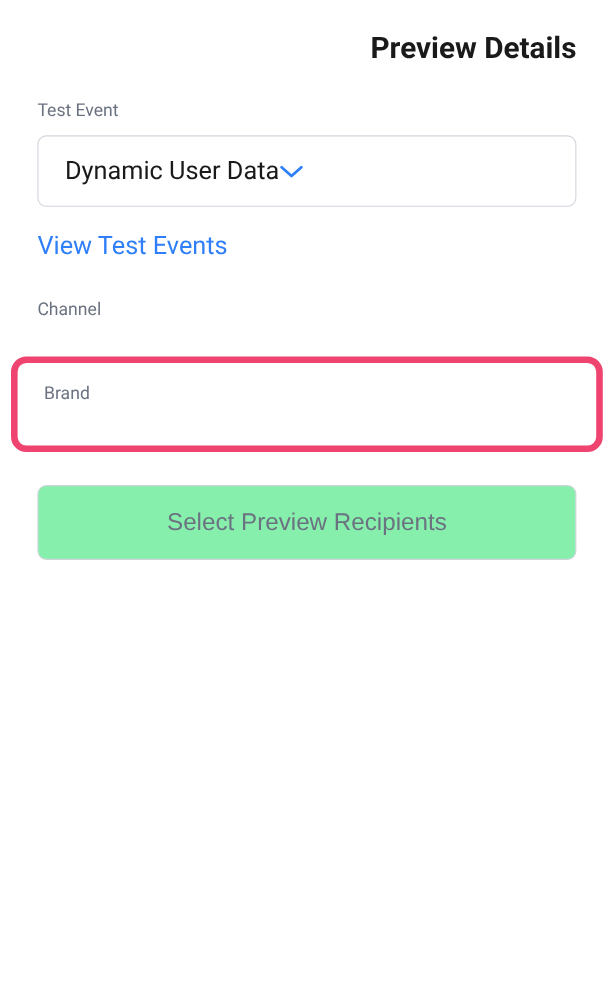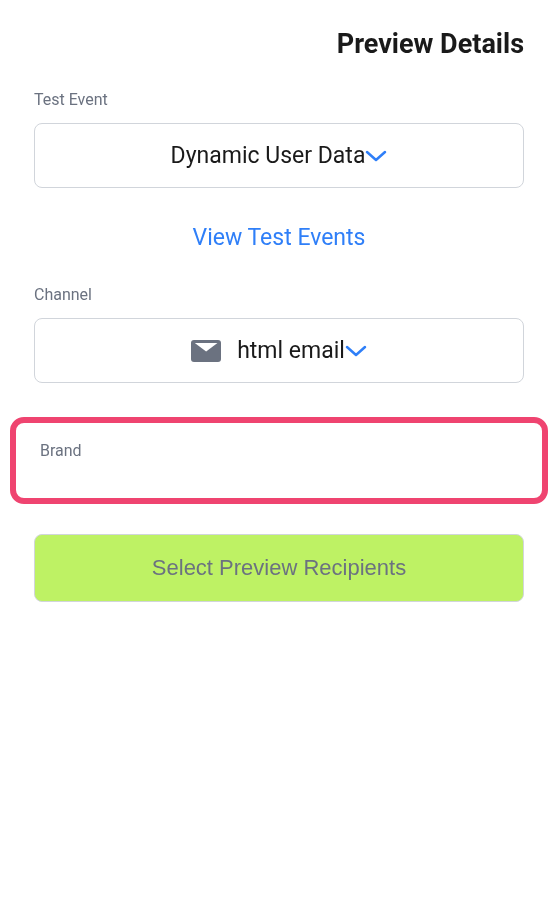--- a/index.html
+++ b/index.html
@@ -22,21 +22,21 @@
     }
     .field-label {
       font-size: 16px;
       color: #6b7280;
       margin-bottom: 14px;
       display: block;
     }
     .select-control {
       display: flex;
       align-items: center;
-      justify-content: center;
+      justify-content: flex-start;
       width: 100%;
       padding: 18px 24px;
       border: 1px solid #d1d5db;
       border-radius: 8px;
       background: #ffffff;
       cursor: pointer;
       font-size: 23px;
       color: #1a1a1a;
     }
     .select-left {
@@ -67,22 +67,22 @@
       height: 12px;
       flex-shrink: 0;
     }
     .chevron-down svg {
       width: 100%;
       height: 100%;
       display: block;
     }
     .link-row {
       display: flex;
-      justify-content: center;
-      margin-top: 36px;
+      justify-content: flex-start;
+      margin-top: 22px;
     }
     .link {
       color: #2f7ff8;
       font-size: 23px;
       text-decoration: none;
       cursor: pointer;
     }
     .highlight-box {
       border: 6px solid #ef4470;
       border-radius: 14px;
@@ -92,21 +92,21 @@
       margin-right: -24px;
     }
     .highlight-box .field-group {
       margin-bottom: 0;
     }
     .button-secondary {
       width: 100%;
       padding: 20px;
       border: 1px solid #d1d5db;
       border-radius: 8px;
-      background: #bef264;
+      background: #86efac;
       color: #6b7280;
       font-size: 22px;
       text-align: center;
       cursor: pointer;
       margin-top: 30px;
     }
   </style>
 </head>
 <body>
 
@@ -126,31 +126,20 @@
     </span>
   </div>
   <div class="link-row">
     <a class="link">View Test Events</a>
   </div>
 </div>
 
 
 <div class="field-group">
   <span class="field-label">Channel</span>
-  <div class="select-control">
-    <div class="select-left">
-      <span class="email-icon"></span>
-      <span>html email</span>
-    </div>
-    <span class="chevron-down">
-      <svg viewBox="0 0 22 12">
-          <path d="M2 2 L11 10 L20 2" stroke="#2f7ff8" stroke-width="2.5" fill="none" stroke-linecap="round" stroke-linejoin="round"></path>
-        </svg>
-    </span>
-  </div>
 </div>
 
 
 <div class="highlight-box">
   <div class="field-group">
     <span class="field-label">Brand</span>
   </div>
 </div>
 
 

